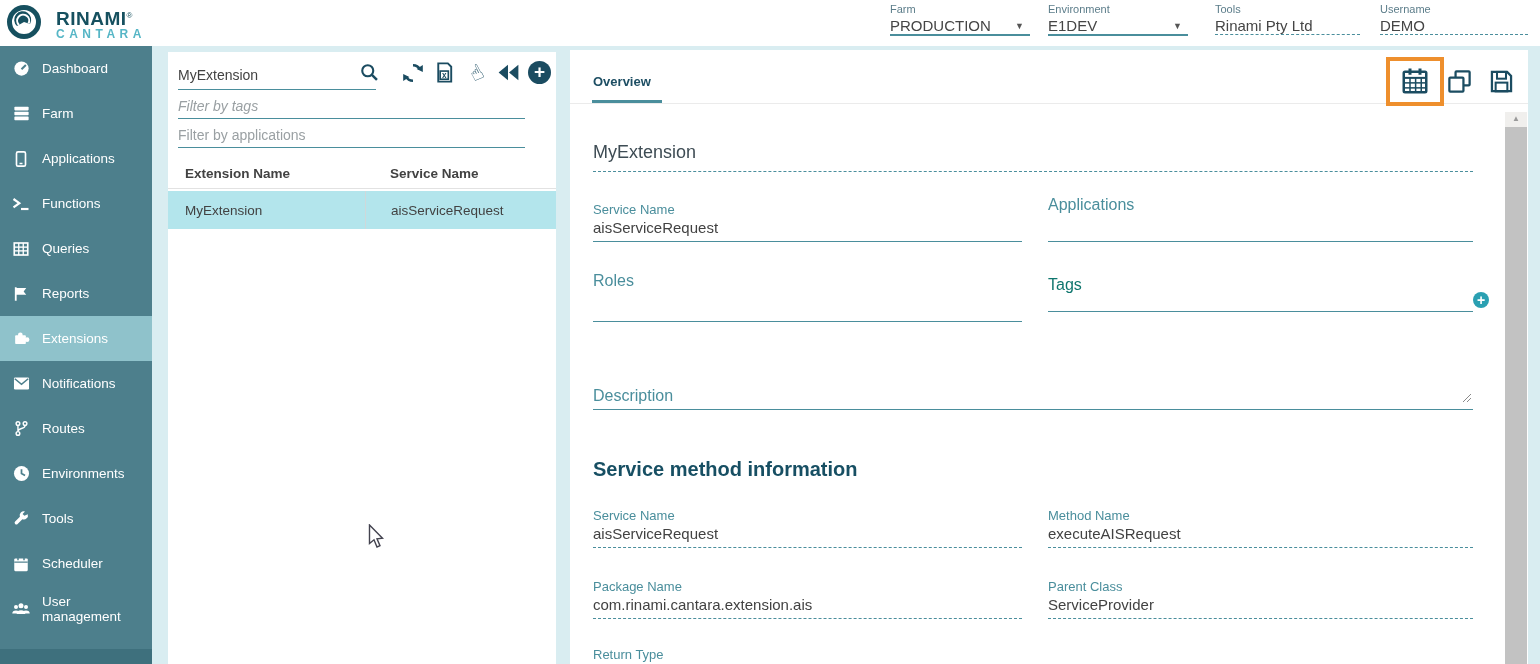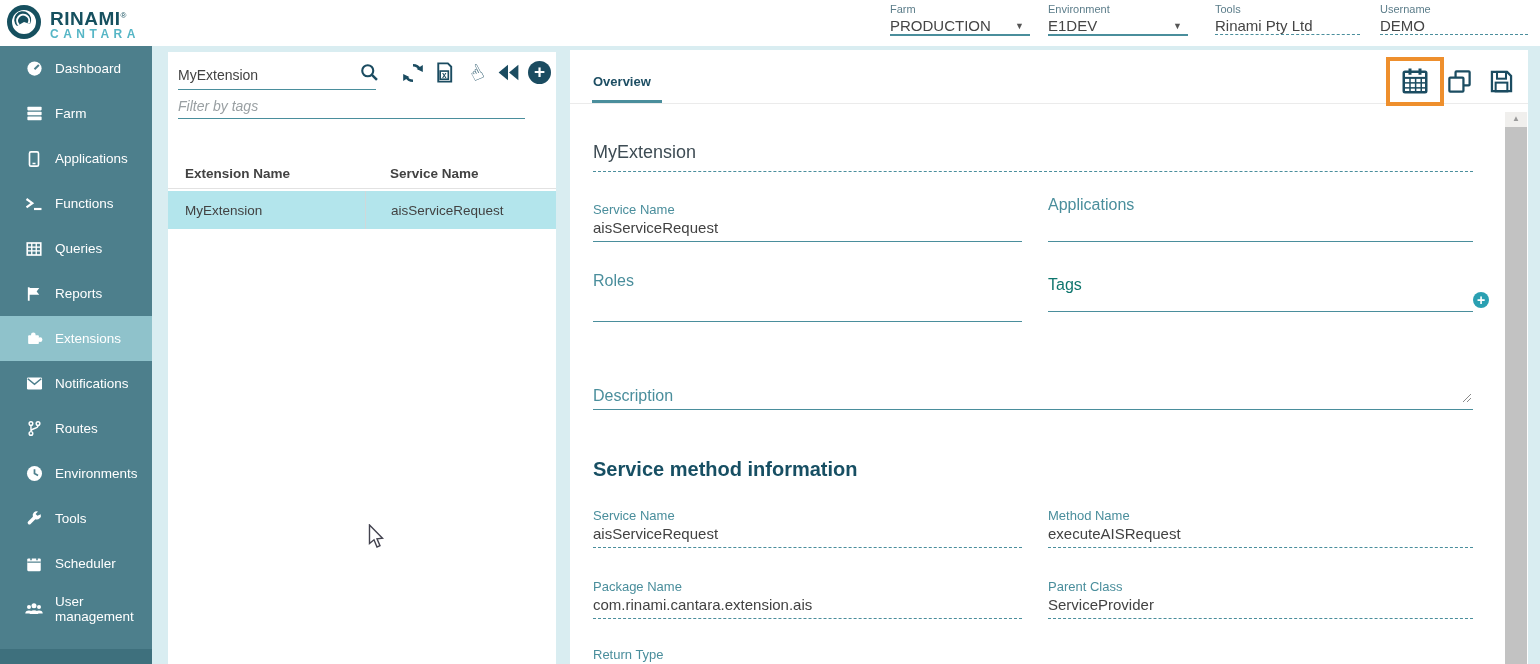--- a/index.html
+++ b/index.html
@@ -1,34 +1,34 @@
 <!DOCTYPE html>
 <html><head>
 <meta charset="utf-8">
 <style>
   * { margin:0; padding:0; box-sizing:border-box; }
   html,body { width:1540px; height:664px; overflow:hidden; }
   body { font-family:"Liberation Sans","DejaVu Sans",sans-serif; background:#d9edf1; position:relative; }
 
   
   .topbar { position:absolute; top:0; left:0; width:1540px; height:46px; background:#ffffff; z-index:5; }
-  .logo { position:absolute; left:6px; top:4px; display:flex; align-items:center; gap:8px; cursor:pointer; }
+  .logo { position:absolute; left:6px; top:4px; display:flex; align-items:center; gap:14px; cursor:pointer; }
   .logo-text .l1 { font-size:19px; font-weight:800; color:#16505f; letter-spacing:0.5px; line-height:17px; }
   .logo-text .l1 sup { font-size:8px; font-weight:400; }
   .logo-text .l2 { font-size:12px; font-weight:700; color:#56b6c6; letter-spacing:4.5px; line-height:13px; }
   .hdr-field { position:absolute; top:3px; }
   .hdr-label { font-size:11px; color:#5c7d8a; margin-bottom:2px; }
   .hdr-value { font-size:15px; color:#454545; padding-bottom:0; display:flex; justify-content:space-between; align-items:center; }
   .hdr-value.sel { border-bottom:2px solid #4a8e9c; cursor:pointer; }
   .hdr-value.dash { border-bottom:1px dashed #4a8e9c; }
   .caret { font-size:9px; color:#555; margin-right:6px; }
 
   
   .sidebar { position:absolute; top:46px; left:0; width:152px; bottom:0; background:#4d7f8c; z-index:4; }
-  .nav-item { height:45px; display:flex; align-items:center; gap:11px; padding-left:24px; color:#fff; font-size:13.5px; cursor:pointer; }
+  .nav-item { height:45px; display:flex; align-items:center; gap:11px; padding-left:11px; color:#fff; font-size:13.5px; cursor:pointer; }
   .nav-item.active { background:#8fc2cb; }
   .nav-ic { width:20px; height:20px; display:inline-flex; align-items:center; justify-content:center; flex:0 0 20px; }
   .sidebar-footer { position:absolute; bottom:0; left:0; width:100%; height:15px; background:#3e707d; }
 
   
   .list-panel { position:absolute; left:168px; top:52px; width:388px; bottom:0; background:#fff; z-index:3; }
   .search-wrap { position:absolute; left:10px; top:8px; width:198px; height:30px; border-bottom:1px solid #4a8e9c; display:flex; align-items:center; }
   .search-input { border:none; outline:none; flex:1; font-size:14px; color:#424242; font-family:inherit; background:transparent; }
   .lp-toolbar { position:absolute; right:5px; top:8px; display:flex; align-items:center; gap:7px; }
   .tool-btn { width:25px; height:25px; display:inline-flex; align-items:center; justify-content:center; cursor:pointer; }
@@ -285,20 +285,21 @@
     <span class="tool-btn">
       <svg width="25" height="25" viewBox="0 0 24 24" fill="#1b4c61">
           <polygon points="11.5,4.5 11.5,19.5 2.5,12"></polygon>
           <polygon points="21.5,4.5 21.5,19.5 12.5,12"></polygon>
         </svg>
     </span>
     <span class="plus-btn">+</span>
   </div>
 
   <input class="filter-input" style="top: 41px; font-style: italic;" type="text" placeholder="Filter by tags">
+  <input class="filter-input" style="top: 70px;" type="text" placeholder="Filter by applications">
 
   <div class="tbl-head">
     <div class="c1"><span style="cursor:pointer;text-align:center;">Extension Name</span></div>
     <div class="c2"><span style="cursor:pointer;">Service Name</span></div>
   </div>
   <div class="tbl-row">
     <div class="c1"><span>MyExtension</span></div>
     <div class="c2">
         <span>aisServiceRequest</span>
       </div>

